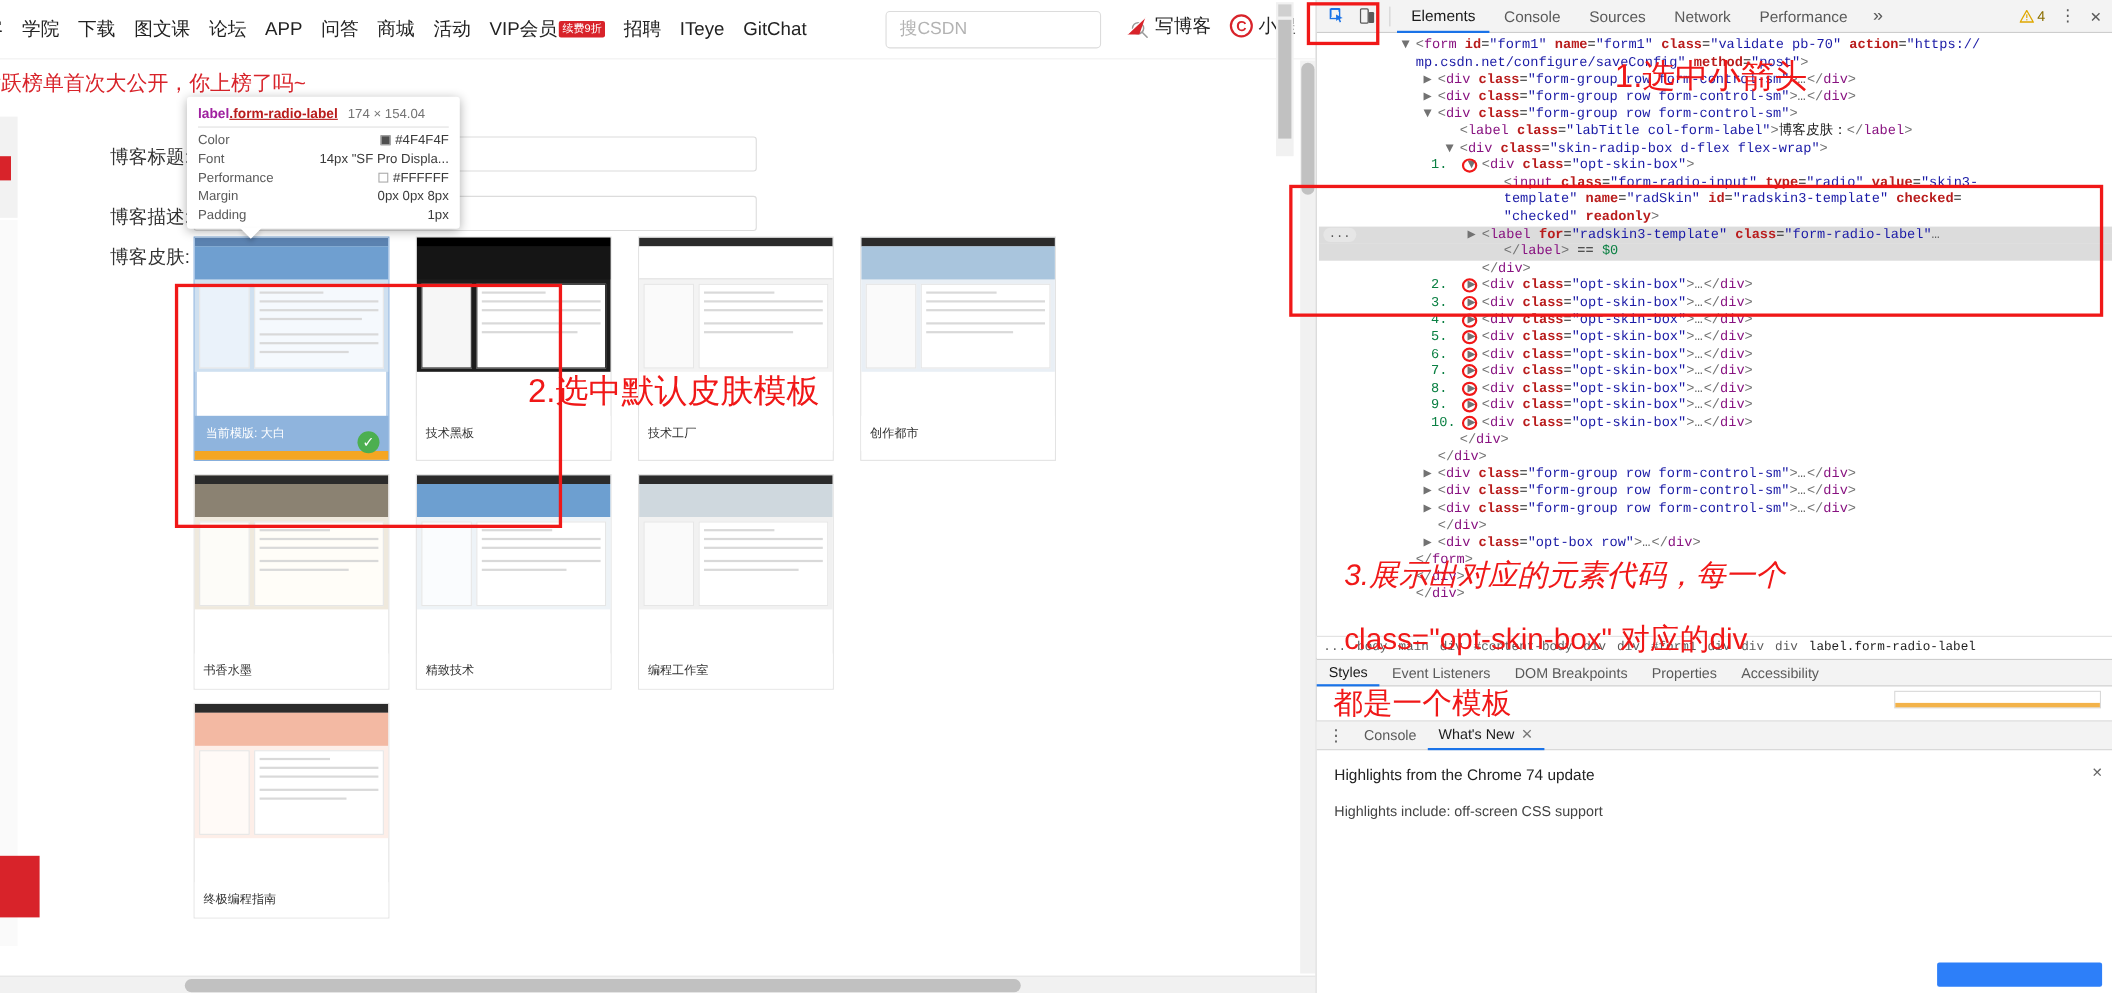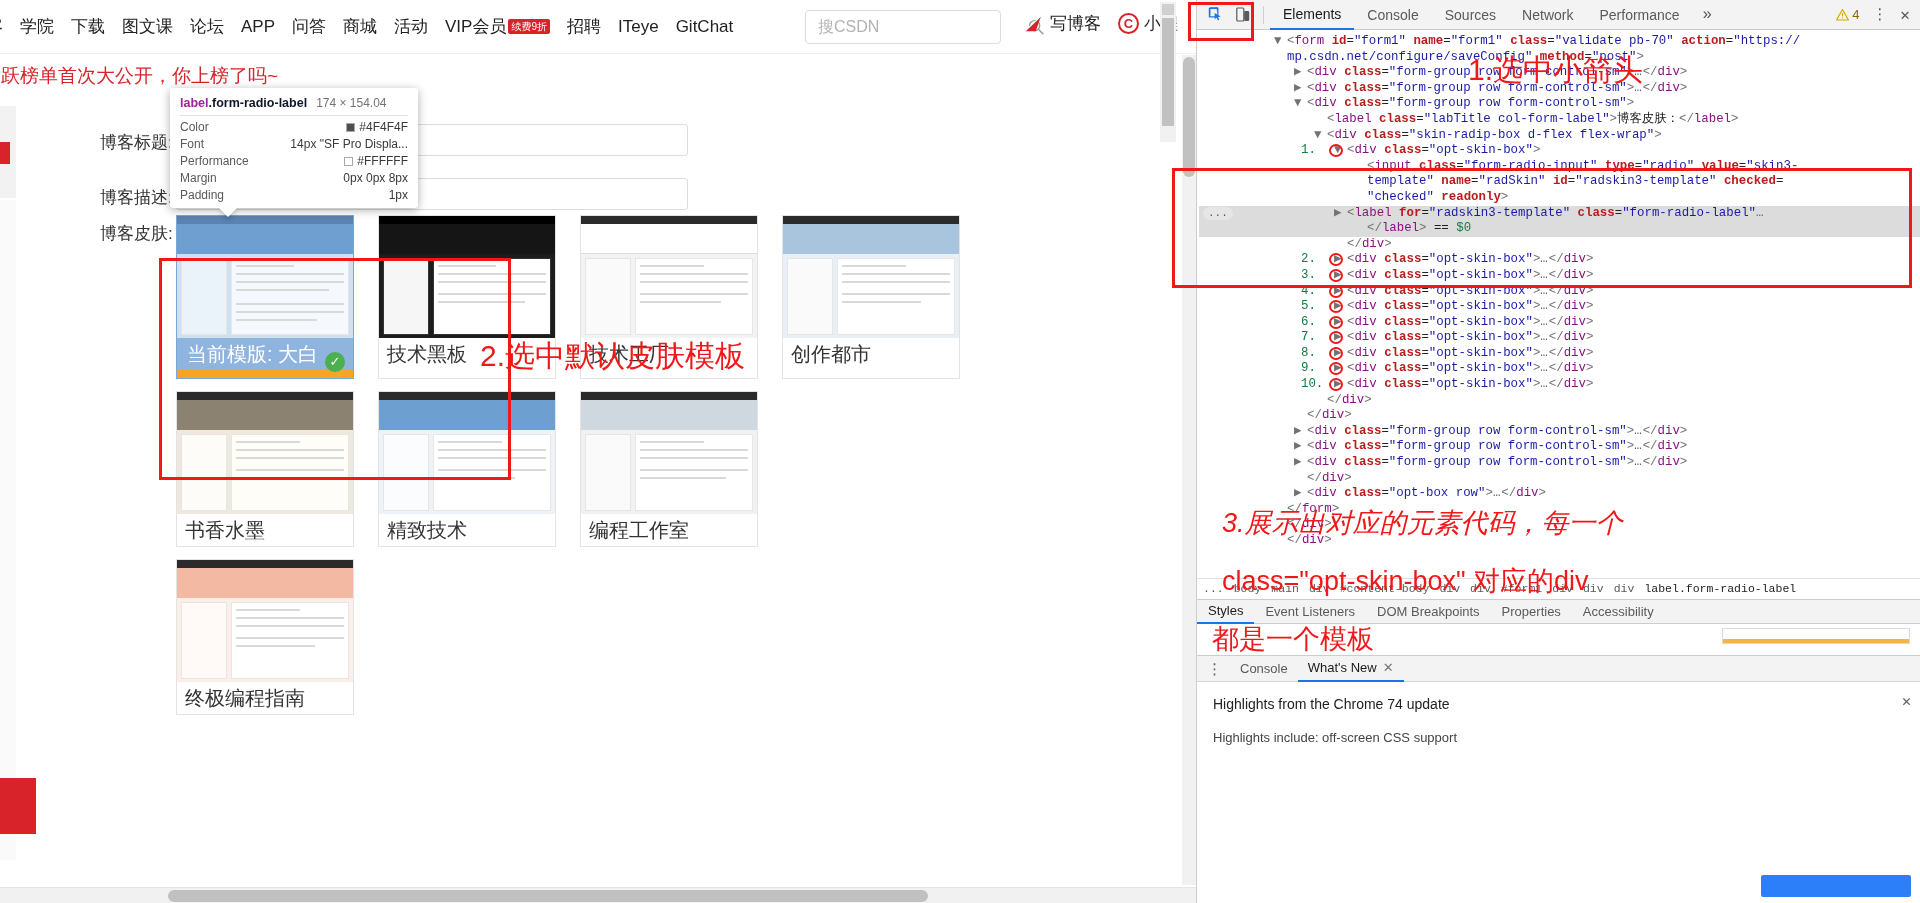--- a/index.html
+++ b/index.html
@@ -135,24 +135,25 @@
     position: relative;
   }
   .skin-thumb {
     width: 176px; height: 122px;
     display: block;
     position: relative;
     overflow: hidden;
   }
   .skin-name {
     height: 32px; line-height: 32px;
-    font-size: 20px; color: #333;
+    font-size: 11px; color: #333;
     padding-left: 8px;
     background: #fff;
     white-space: nowrap;
+    margin-top: 40px;
   }
   .skin-card.selected { border-color: #7aa7d9; }
   .skin-card.selected .skin-name {
     background: #8fb4dd; color: #fff; padding-left: 10px;
   }
   .skin-card.selected { box-shadow: 0 0 0 2px #b8d0ea inset; }
   .sel-check {
     position: absolute; right: 8px; bottom: 6px;
     width: 20px; height: 20px; border-radius: 50%;
     background: #4caf50; color: #fff;
@@ -199,21 +200,21 @@
     z-index: 40;
   }
   .tip-head {
     display: flex; align-items: baseline;
     font-size: 12.5px; font-weight: bold;
     padding-bottom: 5px;
     border-bottom: 1px solid #e0e0e0;
     margin-bottom: 3px;
   }
   .tip-tag { color: #a020a0; }
-  .tip-cls { color: #0f172a; }
+  .tip-cls { color: #b91c1c; text-decoration: underline; }
   .tip-dim { color: #737373; font-weight: normal; margin-left: 9px; font-size: 12px; }
   .tip-row {
     display: flex; justify-content: space-between;
     font-size: 12px; color: #5a5a5a;
     line-height: 17px;
   }
   .tip-row .v { color: #3a3a3a; display: flex; align-items: center; gap: 4px; }
   .sw { width: 9px; height: 9px; border: 1px solid #aaa; display: inline-block; }
   .tip-arrow {
     position: absolute; left: 48px; bottom: -9px;

